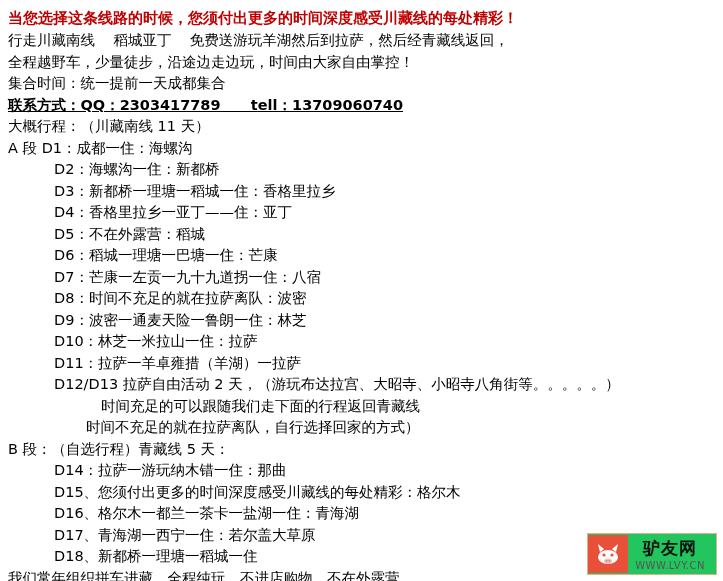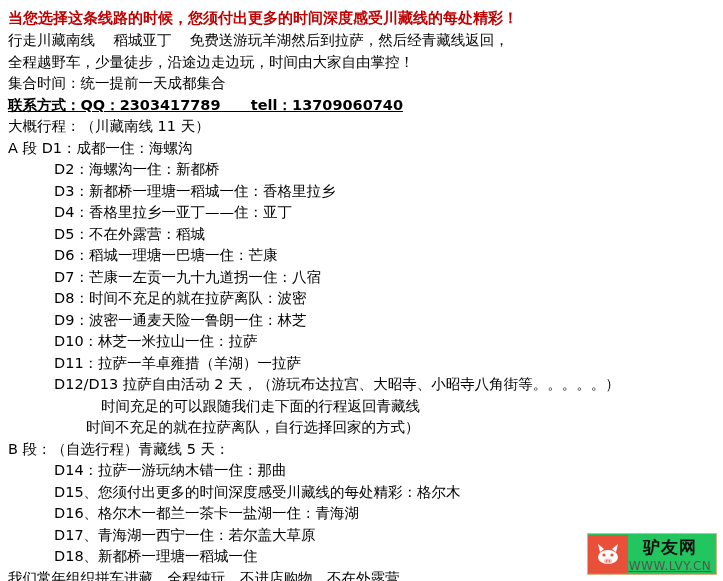--- a/index.html
+++ b/index.html
@@ -73,25 +73,24 @@
     flex: 1 1 auto;
     text-align: center;
     font-size: 17px;
     font-weight: bold;
     color: #1a1a1a;
     letter-spacing: 1px;
     padding-right: 4px;
   }
   .logo-text .cn { color: #111; }
   .logo-sub {
-    font-size: 12px;
+    font-size: 10px;
     color: #555;
     letter-spacing: 0.5px;
     font-weight: normal;
-    text-decoration: underline;
   }
 </style>
 </head>
 <body>
 
 <div class="page">
 
   <div class="headline">当您选择这条线路的时候，您须付出更多的时间深度感受川藏线的每处精彩！</div>
 
   <div class="line">行走川藏南线    稻城亚丁    免费送游玩羊湖然后到拉萨，然后经青藏线返回，</div>

